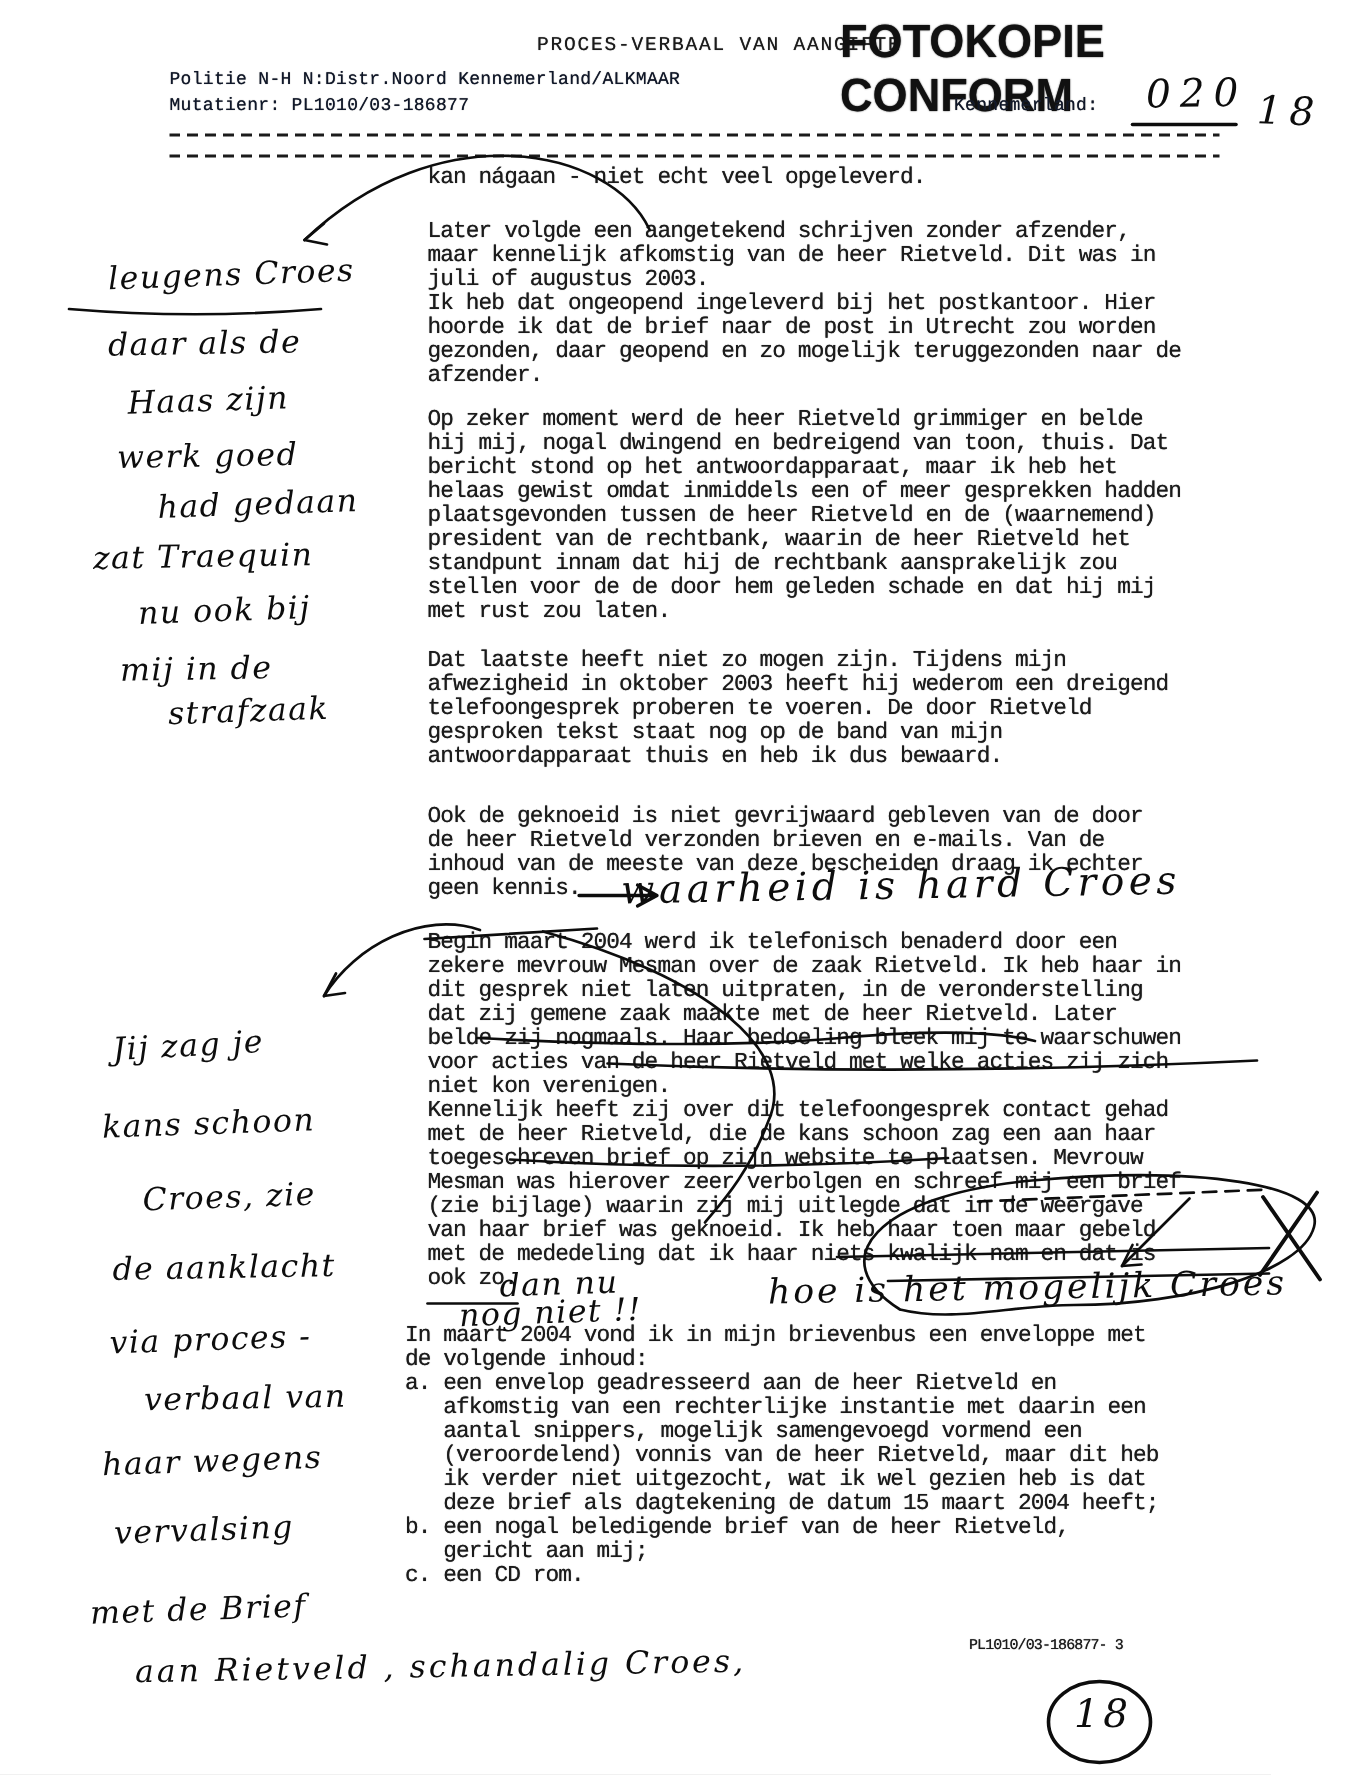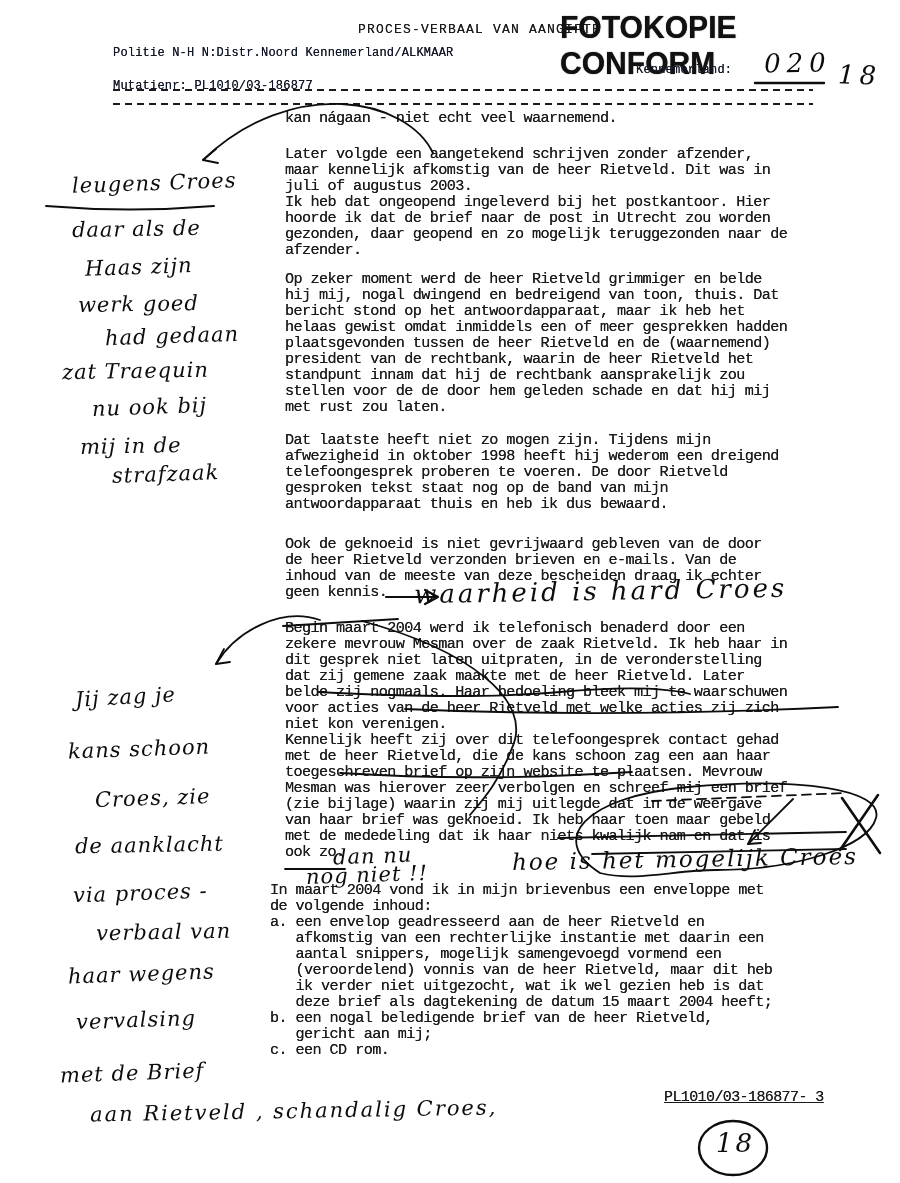--- a/index.html
+++ b/index.html
@@ -41,47 +41,47 @@
 </style>
 </head>
 <body>
 
 <div id="page">
 
   <div class="typed" style="left:358px;top:22px;font-size:13px;letter-spacing:1.2px;">PROCES-VERBAAL VAN AANGIFTE</div>
   <div class="stamp">FOTOKOPIE CONFORM</div>
 
   <div class="typed-sm" style="left:113px;top:46px;">Politie N-H N:Distr.Noord Kennemerland/ALKMAAR</div>
-  <div class="typed-sm" style="left:113px;top:63px;margin-top:16px;">Mutatienr: PL1010/03-186877</div>
+  <div class="typed-sm" style="left:113px;top:63px;">Mutatienr: PL1010/03-186877</div>
   <div class="typed-sm" style="left:636px;top:63px;">Kennemerland:</div>
   <div class="hw hw-big" style="left:764px;top:52px;letter-spacing:6px;transform:rotate(-1deg);">020</div>
   <div class="hw hw-big" style="left:838px;top:64px;letter-spacing:5px;transform:rotate(2deg);">18</div>
 
   <div class="dashline" style="left:113px;top:89px;width:700px;"></div>
   <div class="dashline" style="left:113px;top:103px;width:700px;"></div>
 
-  <div class="typed" style="left:285px;top:110px;">kan nágaan - niet echt veel waarnemend.</div>
+  <div class="typed" style="left:285px;top:110px;">kan nágaan - niet echt veel opgeleverd.</div>
   <div class="typed" style="left:285px;top:146px;">Later volgde een aangetekend schrijven zonder afzender,
 maar kennelijk afkomstig van de heer Rietveld. Dit was in
 juli of augustus 2003.
 Ik heb dat ongeopend ingeleverd bij het postkantoor. Hier
 hoorde ik dat de brief naar de post in Utrecht zou worden
 gezonden, daar geopend en zo mogelijk teruggezonden naar de
 afzender.</div>
   <div class="typed" style="left:285px;top:271px;">Op zeker moment werd de heer Rietveld grimmiger en belde
 hij mij, nogal dwingend en bedreigend van toon, thuis. Dat
 bericht stond op het antwoordapparaat, maar ik heb het
 helaas gewist omdat inmiddels een of meer gesprekken hadden
 plaatsgevonden tussen de heer Rietveld en de (waarnemend)
 president van de rechtbank, waarin de heer Rietveld het
 standpunt innam dat hij de rechtbank aansprakelijk zou
 stellen voor de de door hem geleden schade en dat hij mij
 met rust zou laten.</div>
   <div class="typed" style="left:285px;top:432px;">Dat laatste heeft niet zo mogen zijn. Tijdens mijn
-afwezigheid in oktober 1998 heeft hij wederom een dreigend
+afwezigheid in oktober 2003 heeft hij wederom een dreigend
 telefoongesprek proberen te voeren. De door Rietveld
 gesproken tekst staat nog op de band van mijn
 antwoordapparaat thuis en heb ik dus bewaard.</div>
   <div class="typed" style="left:285px;top:536px;">Ook de geknoeid is niet gevrijwaard gebleven van de door
 de heer Rietveld verzonden brieven en e-mails. Van de
 inhoud van de meeste van deze bescheiden draag ik echter
 geen kennis.</div>
   <div class="typed" style="left:285px;top:620px;font-family:Liberation Mono, monospace;">Begin maart 2004 werd ik telefonisch benaderd door een
 zekere mevrouw Mesman over de zaak Rietveld. Ik heb haar in
 dit gesprek niet laten uitpraten, in de veronderstelling
@@ -128,21 +128,21 @@
   <div class="hw" style="left:68px;top:963px;transform:rotate(-2deg);">haar wegens</div>
   <div class="hw" style="left:76px;top:1009px;transform:rotate(-2deg);">vervalsing</div>
   <div class="hw" style="left:60px;top:1062px;transform:rotate(-2deg);">met de Brief</div>
   <div class="hw" style="left:90px;top:1100px;transform:rotate(-1deg);letter-spacing:2px;">aan Rietveld , schandalig Croes,</div>
 
   <div class="hw hw-big" style="left:414px;top:580px;transform:rotate(-1deg);letter-spacing:3px;">waarheid is hard Croes</div>
   <div class="hw" style="left:333px;top:845px;transform:rotate(-2deg);">dan nu</div>
   <div class="hw" style="left:306px;top:864px;transform:rotate(-2deg);">nog niet !!</div>
   <div class="hw" style="left:512px;top:848px;transform:rotate(-1deg);font-size:23px;letter-spacing:2px;">hoe is het mogelijk Croes</div>
 
-  <div class="typed" style="left:664px;top:1090px;font-size:15px;text-decoration:underline;">PL1010/03-186877- 3</div>
+  <div class="typed" style="left:646px;top:1090px;font-size:10px;">PL1010/03-186877- 3</div>
   <div class="hw hw-big" style="left:716px;top:1132px;letter-spacing:3px;">18</div>
 
   <svg class="penlayer" width="900" height="1183" viewBox="0 0 900 1183">
     <g fill="none" stroke="#0d0d0d" stroke-width="1.8" stroke-linecap="round">
 
       <path d="M433,153 C407,98 292,75 203,160"></path>
       <path d="M203,160 L216,149 M203,160 L218,163"></path>
 
       <path d="M46,206 Q130,213 214,206"></path>
 

